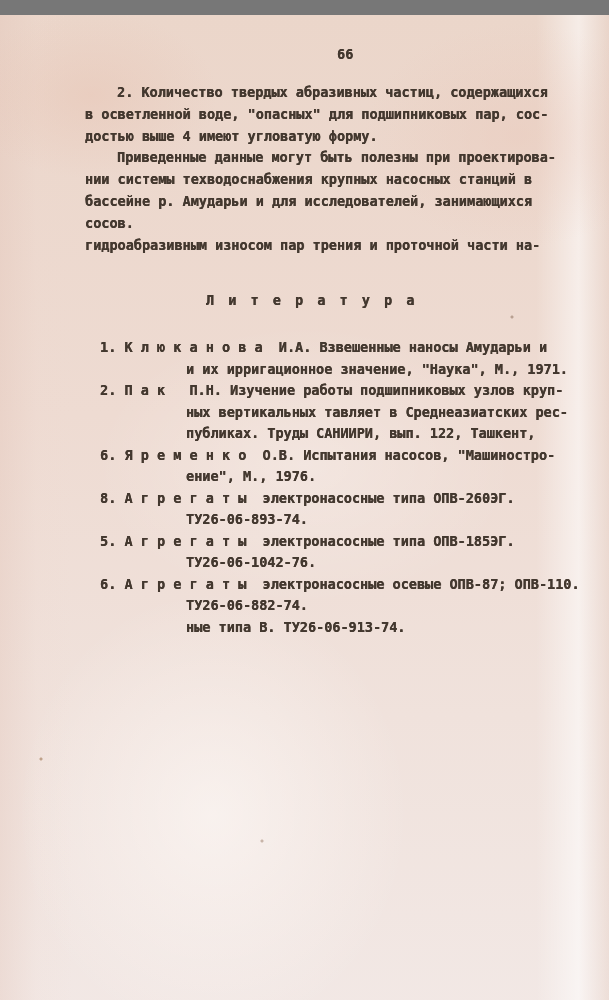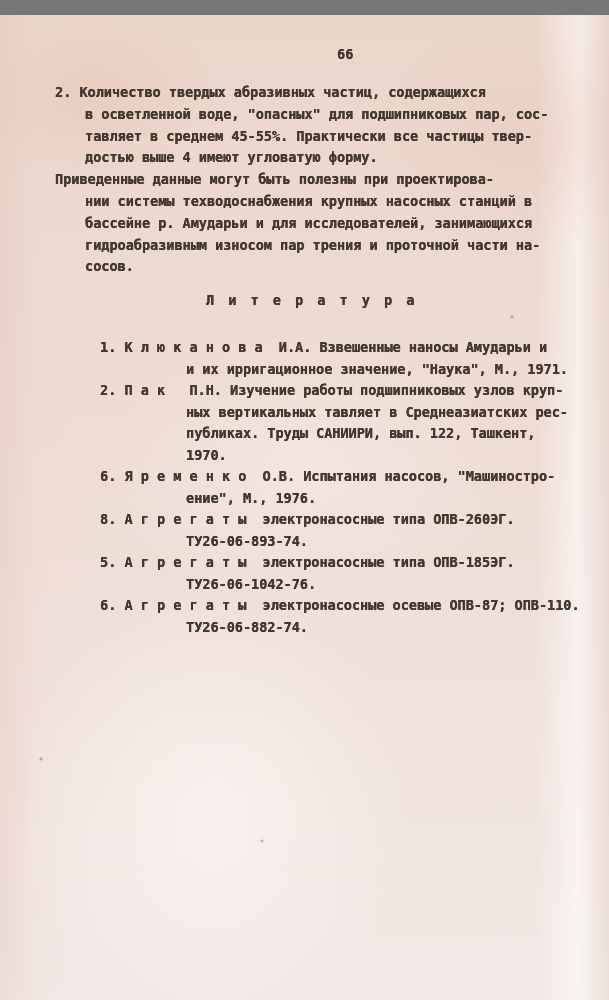--- a/index.html
+++ b/index.html
@@ -48,61 +48,60 @@
     letter-spacing: 3px;
   }
   .refs {
     position: absolute;
     left: 0; top: 322px;
     width: 609px;
     line-height: 21.5px;
   }
   .ln { height: auto; }
   .pl { padding-left: 85px; }   
-  .pi { padding-left: 55px; }  
+  .pi { padding-left: 117px; }  
   .rf { padding-left: 100px; }   
   .rc { padding-left: 186px; }  
 </style>
 </head>
 <body>
 
 <div class="paper">
 
   <div class="page-number ink">66</div>
 
   <div class="paragraphs">
     <div class="ln pi ink">2. Количество твердых абразивных частиц, содержащихся</div>
     <div class="ln pl ink">в осветленной воде, "опасных" для подшипниковых пар, сос-</div>
-    <div class="ln pl ink">тавляет в среднем 45-55%. Практически все частицы твер-</div>
     <div class="ln pl ink">достью выше 4 имеют угловатую форму.</div>
     <div class="ln pi ink">Приведенные данные могут быть полезны при проектирова-</div>
     <div class="ln pl ink">нии системы техводоснабжения крупных насосных станций в</div>
     <div class="ln pl ink">бассейне р. Амударьи и для исследователей, занимающихся</div>
+    <div class="ln pl ink">сосов.</div>
     <div class="ln pl ink">гидроабразивным износом пар трения и проточной части на-</div>
-    <div class="ln pl ink">сосов.</div>
   </div>
 
   <div class="heading ink">Л и т е р а т у р а</div>
 
   <div class="refs">
     <div class="ln rf ink">1. К л ю к а н о в а  И.А. Взвешенные наносы Амударьи и</div>
     <div class="ln rc ink">и их ирригационное значение, "Наука", М., 1971.</div>
 
     <div class="ln rf ink">2. П а к   П.Н. Изучение работы подшипниковых узлов круп-</div>
     <div class="ln rc ink">ных вертикальных тавляет в Среднеазиатских рес-</div>
     <div class="ln rc ink">публиках. Труды САНИИРИ, вып. 122, Ташкент,</div>
-    <div class="ln rc ink">1970.</div>
 
     <div class="ln rf ink">6. Я р е м е н к о  О.В. Испытания насосов, "Машиностро-</div>
     <div class="ln rc ink">ение", М., 1976.</div>
 
     <div class="ln rf ink">8. А г р е г а т ы  электронасосные типа ОПВ-260ЭГ.</div>
     <div class="ln rc ink">ТУ26-06-893-74.</div>
 
     <div class="ln rf ink">5. А г р е г а т ы  электронасосные типа ОПВ-185ЭГ.</div>
     <div class="ln rc ink">ТУ26-06-1042-76.</div>
 
     <div class="ln rf ink">6. А г р е г а т ы  электронасосные осевые ОПВ-87; ОПВ-110.</div>
     <div class="ln rc ink">ТУ26-06-882-74.</div>
 
+    <div class="ln rc ink">ные типа В. ТУ26-06-913-74.</div>
   </div>
 
 </div>
 
 </body></html>

